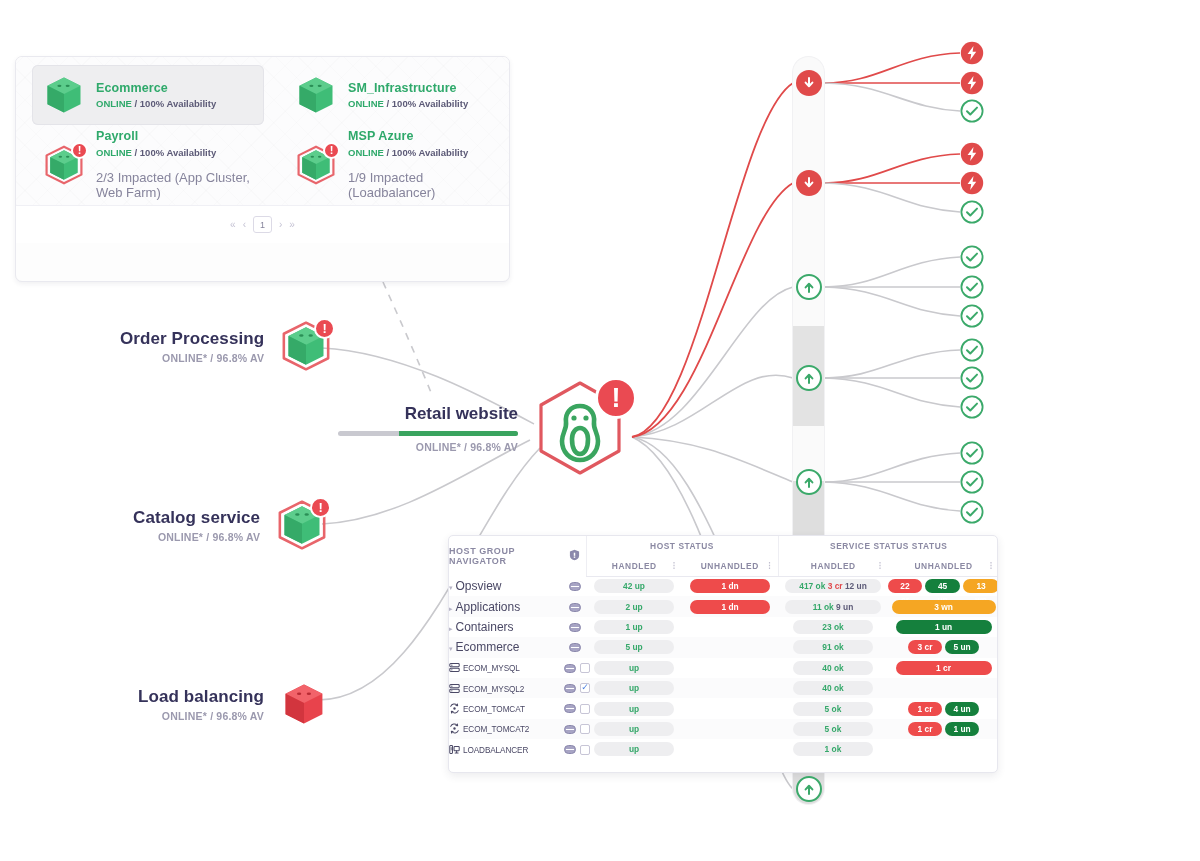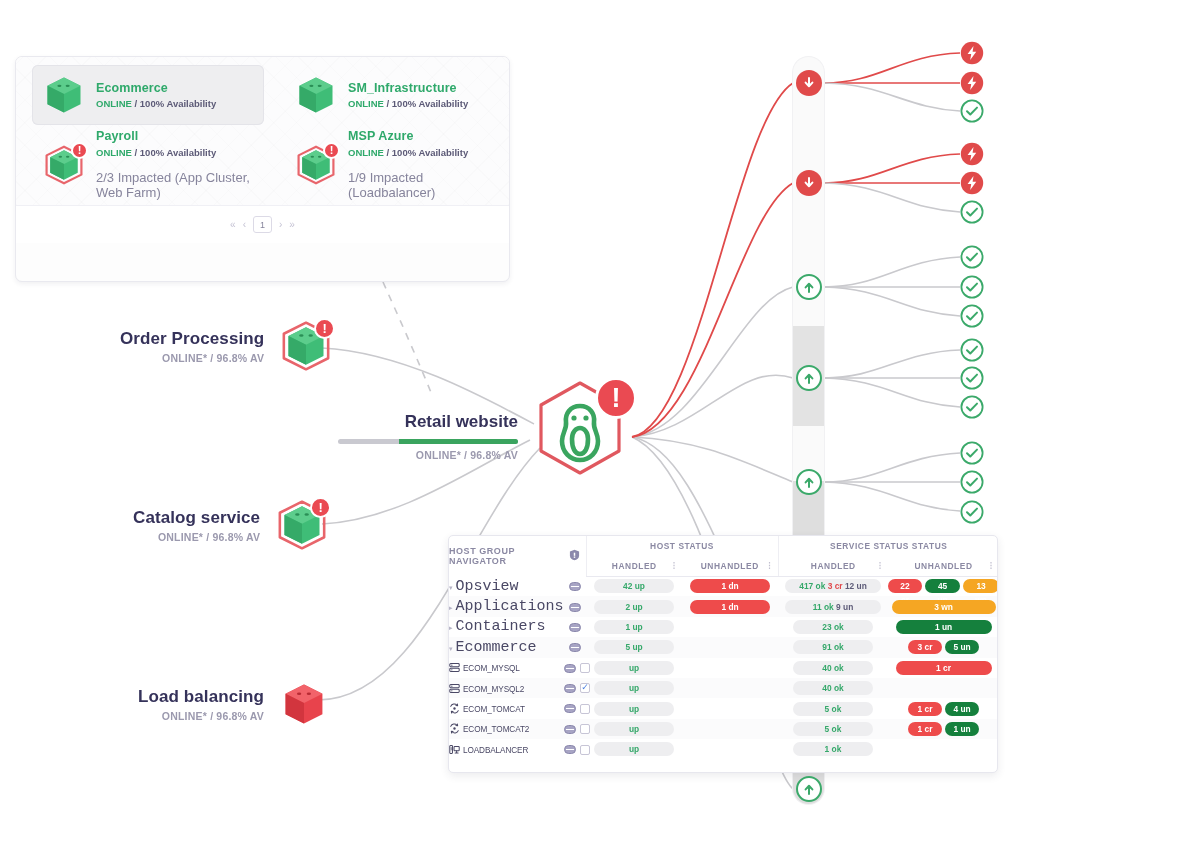--- a/index.html
+++ b/index.html
@@ -76,21 +76,21 @@
     display:flex; align-items:center; justify-content:center;
     font-size:9px; color:#86849c; background:#fff; cursor:pointer;
   }
 
   
   .svc { position:absolute; display:flex; align-items:center; gap:14px; }
   .svc .lbl { text-align:right; }
   .svc .lbl .nm { font-size:17px; font-weight:700; color:#35325a; letter-spacing:.1px; white-space:nowrap;}
   .svc .lbl .st { font-size:10.5px; color:#9b99ae; font-weight:600; margin-top:3px; letter-spacing:.2px;}
 
-  #node-retail { position:absolute; left:338px; top:404px; width:180px; text-align:right;margin-top:8px;}
+  #node-retail { position:absolute; left:338px; top:404px; width:180px; text-align:right;}
   #node-retail .nm { font-size:17px; font-weight:700; color:#35325a; }
   #node-retail .bar {
     width:180px; height:5px; border-radius:3px; background:#c9c9d0; margin:7px 0 5px;
     position:relative; overflow:hidden;
   }
   #node-retail .bar i { position:absolute; left:34%; top:0; bottom:0; right:0; background:#3aa45f; display:block;}
   #node-retail .st { font-size:10.5px; color:#9b99ae; font-weight:600; letter-spacing:.2px;}
 
   
   #penguin-node { position:absolute; left:525px; top:375px; width:110px; height:110px; }
@@ -146,21 +146,21 @@
   .vsep { border-left:1px solid #eeeef3; }
   .hdr-bottom { border-bottom:1px solid #e9e9f0; }
 
   #hg-table tbody tr { height:20.4px; }
   #hg-table tbody tr.alt { background:#fbfbfc; }
   .cell-name {
     font-size:9px; color:#4a4865; white-space:nowrap; overflow:hidden;
     padding-left:6px; vertical-align:middle;
   }
   .cell-name .tw { color:#b6b4c6; font-size:7px; margin-right:3px; }
-  .cell-name .nm { font-size:15px;font-family:Liberation Mono, monospace; }
+  .cell-name .nm { font-size:12px; }
   .cell-name.mono .nm { font-family:Liberation Sans, sans-serif; font-size:8.2px; letter-spacing:-.1px;}
   .ind1 { padding-left:6px; }
   .ind2 { padding-left:16px; }
   .ind3 { padding-left:26px; }
 
   .cell-ctl { text-align:center; vertical-align:middle; white-space:nowrap; }
   .pill-ico {
     display:inline-block; width:12px; height:9px; border-radius:5px;
     background:#a7a4c4; border:1px solid #8c89ad; vertical-align:middle;
     position:relative;

